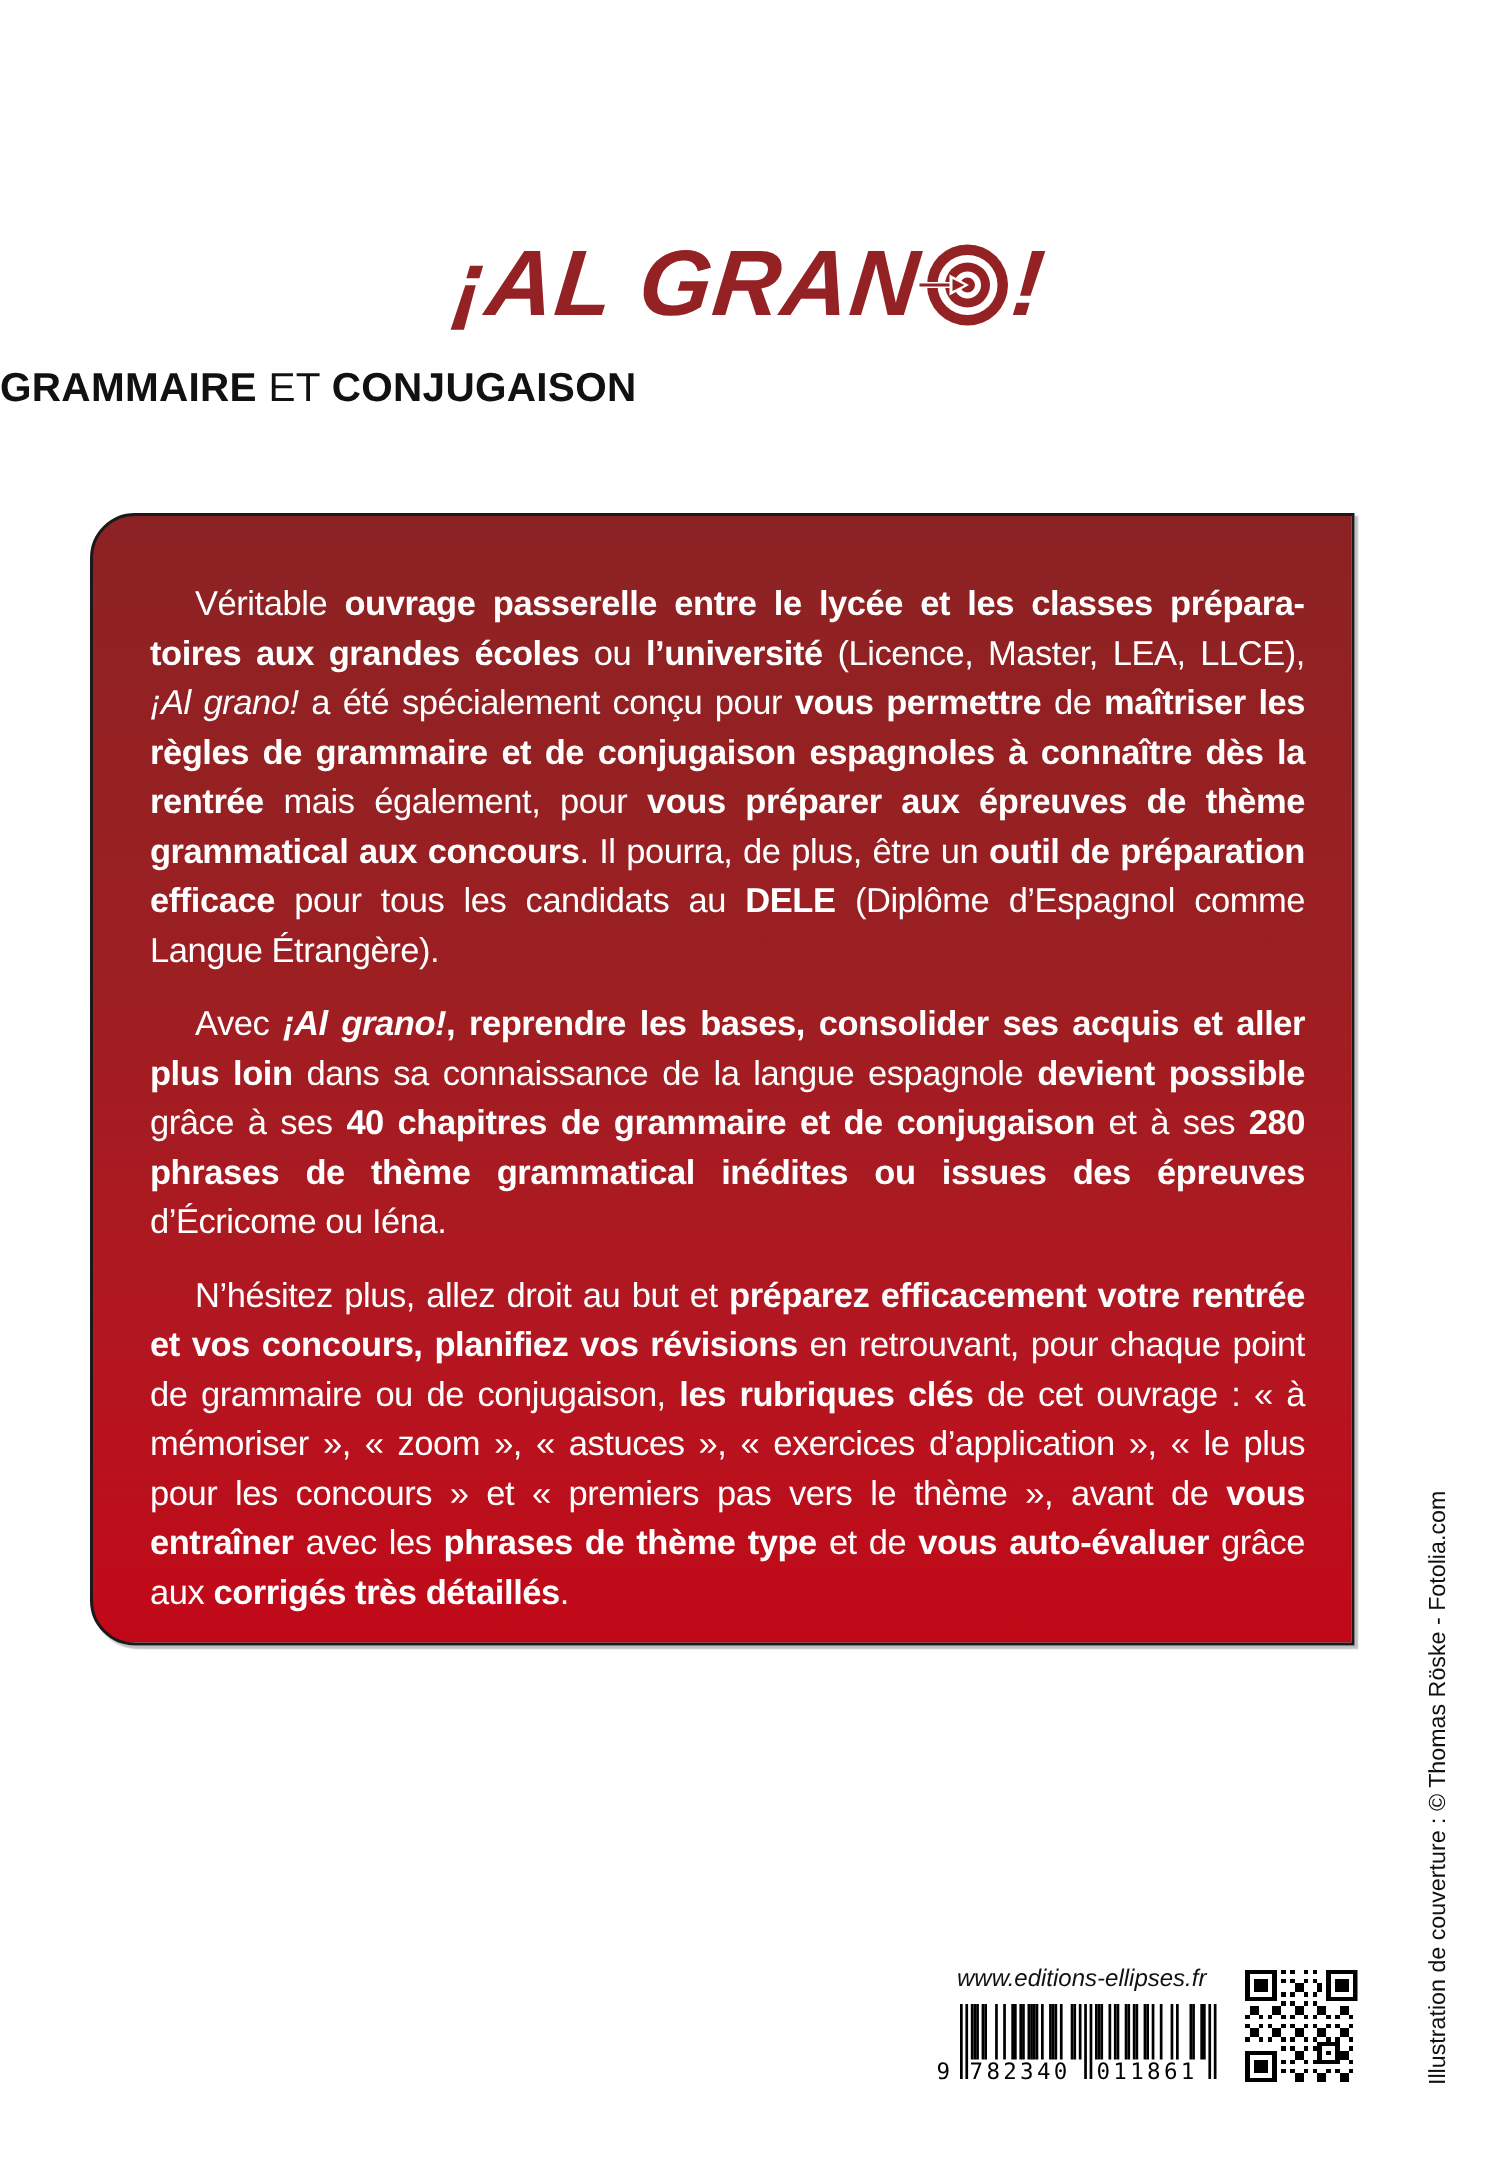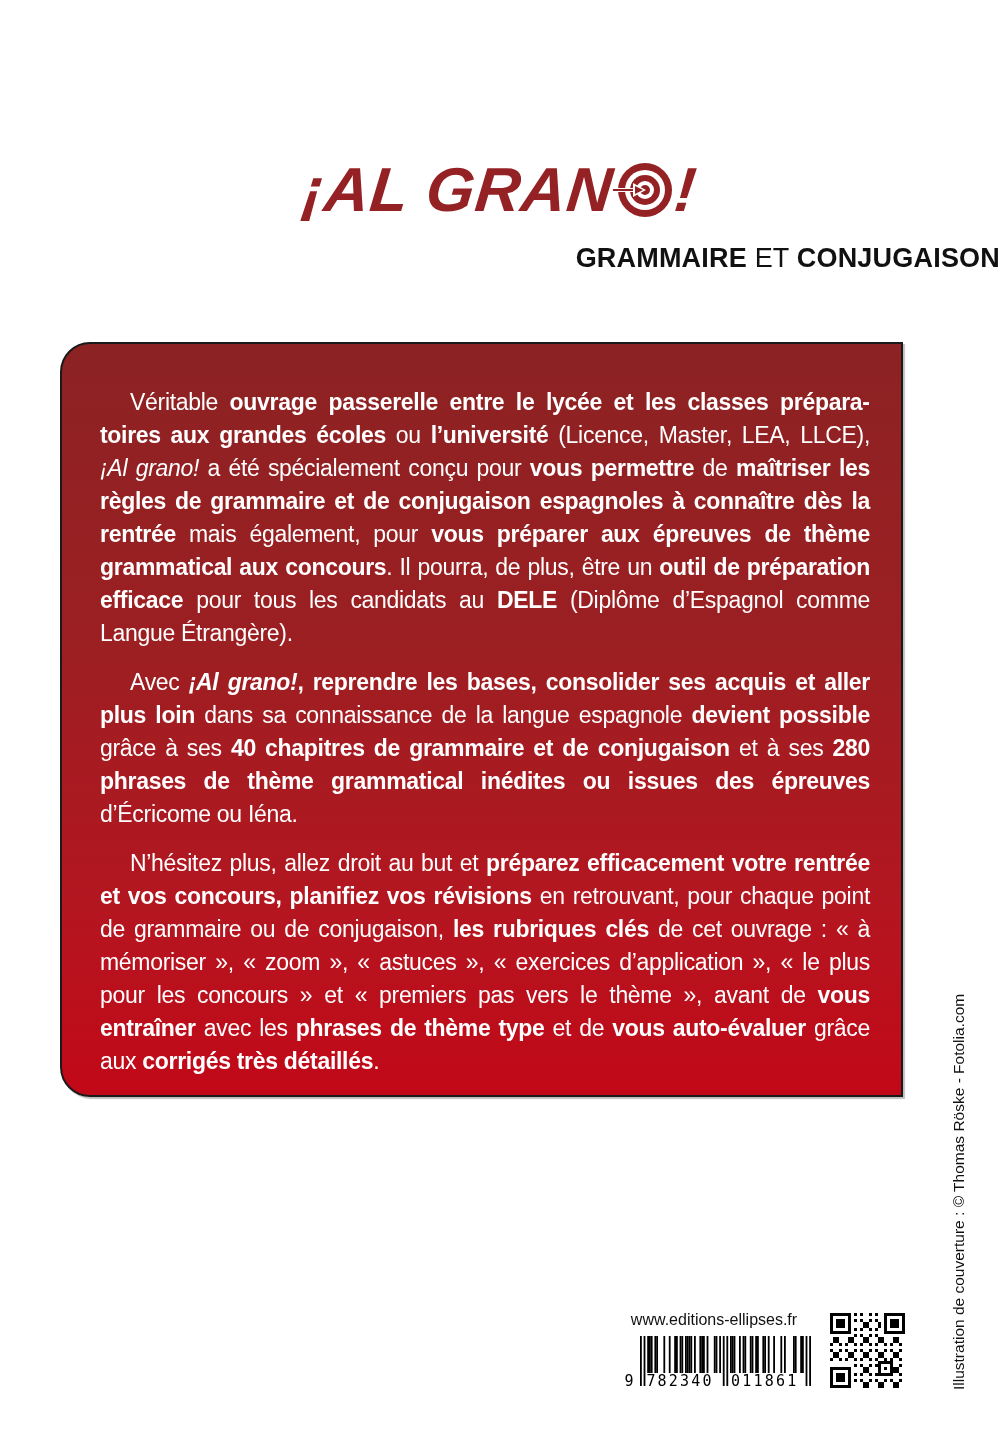--- a/index.html
+++ b/index.html
@@ -16,21 +16,21 @@
     font-family: "Liberation Sans", sans-serif;
     font-weight: 900; font-style: italic;
     font-size: 62px; letter-spacing: 1px;
     color: #942225;
     transform: skewX(-6deg);
     display: inline-flex; align-items: center;
     line-height: 1;
   }
   .logo-target { display: inline-block; width: 60px; height: 60px; margin: 0 2px 0 0; transform: skewX(6deg); }
   .subtitle {
-    position: absolute; left: 0; top: 243px; width: 1000px; text-align: right;
+    position: absolute; left: 0; top: 243px; width: 1000px; text-align: left;
     font-family: "Liberation Sans", sans-serif; font-size: 27px; color: #111;
     letter-spacing: 0.2px;
   }
   .subtitle .b { font-weight: 700; }
   .subtitle .n { font-weight: 400; }
 
   .blurb {
     position: absolute; left: 60px; top: 342px; width: 843px; height: 755px;
     border: 2px solid #1a1a1a;
     border-radius: 30px 0 0 30px;
@@ -44,22 +44,22 @@
     font-family: "Liberation Sans Narrow", "Liberation Sans", sans-serif;
     font-size: 23px; line-height: 33px;
     text-align: justify;
     letter-spacing: -0.3px;
   }
   .blurb-inner p { margin: 0 0 16px 0; text-indent: 30px; }
   .blurb-inner b { font-weight: 700; }
   .blurb-inner i { font-style: italic; }
 
   .website {
-    position: absolute; left: 618px; top: 1311px; width: 192px; text-align: center;
-    font-family: "Liberation Sans", sans-serif; font-size: 16px; color: #111;
+    position: absolute; left: 638px; top: 1311px; width: 192px; text-align: left;
+    font-family: "Liberation Sans", sans-serif; font-size: 16px; color: #111; font-style: italic;
   }
   .barcode { position: absolute; left: 620px; top: 1336px; width: 195px; height: 52px; }
   .qr { position: absolute; left: 830px; top: 1313px; width: 75px; height: 75px; }
   .credit {
     position: absolute; left: 950px; top: 1390px;
     transform-origin: 0 0; transform: rotate(-90deg);
     font-family: "Liberation Sans", sans-serif; font-size: 15.5px; color: #111;
     white-space: nowrap; width: 500px;
   }
 </style>

